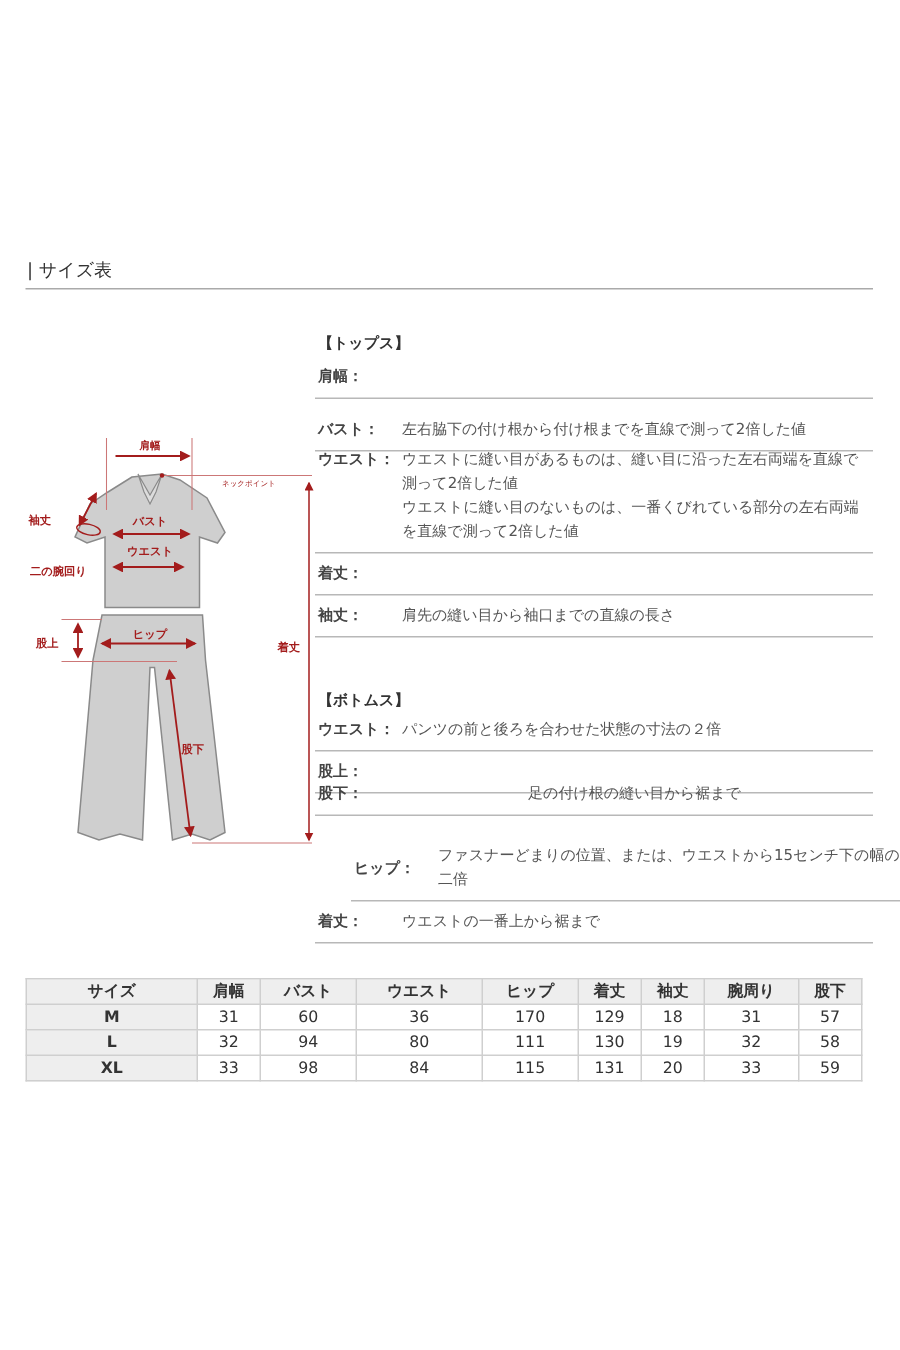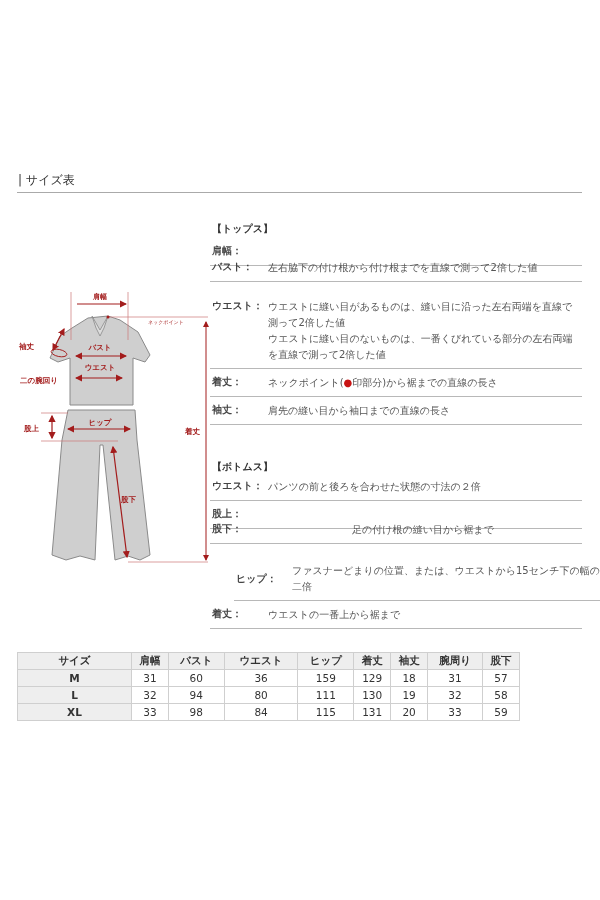--- a/index.html
+++ b/index.html
@@ -9,21 +9,21 @@
   .section-rule { position: absolute; left: 17px; top: 192px; width: 565px; height: 1px; background: #aaaaaa; }
 
   .diagram { position: absolute; left: 0; top: 270px; width: 215px; height: 310px; }
 
   .desc { position: absolute; left: 210px; width: 372px; font-size: 10px; color: #555; }
   .desc .heading { position: absolute; left: 2px; font-size: 10px; color: #333; font-weight: bold; }
   .desc .row { position: absolute; left: 0; width: 372px; border-bottom: 1px solid #b8b8b8; }
   .desc .row .lbl { position: absolute; left: 2px; top: 0; font-weight: bold; color: #444; }
   .desc .row .txt { position: absolute; left: 58px; top: 0; right: 4px; line-height: 16px; }
 
-  table.size { position: absolute; left: 17px; top: 652px; border-collapse: collapse; width: 503px;
+  table.size { position: absolute; left: 17px; top: 652px; border-collapse: collapse; width: 558px;
                font-size: 10.5px; color: #333; }
   table.size td, table.size th { border: 1px solid #cfcfcf; height: 16px; padding: 0; text-align: center; }
   table.size th { background: #eeeeee; font-weight: bold; }
   table.size td.sz { background: #eeeeee; font-weight: bold; }
   table.size col.c0 { width: 114px; }
 </style>
 </head>
 <body>
 
 <div class="section-title">| サイズ表</div>
@@ -81,36 +81,33 @@
     <line x1="113" y1="447" x2="127" y2="557" stroke="#a31c1c" stroke-width="1.2" marker-start="url(#ahs)" marker-end="url(#ah)"></line>
     <text x="121" y="502" font-size="7.5" fill="#a31c1c" font-weight="bold">股下</text>
   </svg>
 </div>
 
 <div class="desc" style="top:222px; height:205px;">
   <div class="heading" style="top:0;text-align:right;">【トップス】</div>
   <div class="row" style="top:22px; height:21px;">
     <span class="lbl">肩幅：</span>
   </div>
-  <div class="row" style="top:38px; height:21px;">
+  <div class="row" style="top:57px; height:21px;">
     <span class="lbl">バスト：</span>
     <span class="txt">左右脇下の付け根から付け根までを直線で測って2倍した値</span>
   </div>
   <div class="row" style="top:77px; height:69px;">
     <span class="lbl">ウエスト：</span>
     <span class="txt">
       <span>ウエストに縫い目があるものは、縫い目に沿った左右両端を直線で測って2倍した値</span><br>
       <span>ウエストに縫い目のないものは、一番くびれている部分の左右両端を直線で測って2倍した値</span>
     </span>
   </div>
   <div class="row" style="top:153px; height:21px;">
     <span class="lbl">着丈：</span>
-    <span class="txt">
-      <span>ネックポイント(</span><span style="color:#c81414;">●</span><span>印部分)から裾までの直線の長さ</span>
-    </span>
   </div>
   <div class="row" style="top:181px; height:21px;">
     <span class="lbl">袖丈：</span>
     <span class="txt">肩先の縫い目から袖口までの直線の長さ</span>
   </div>
 </div>
 
 <div class="desc" style="top:460px; height:170px;">
   <div class="heading" style="top:0;text-align:center;">【ボトムス】</div>
   <div class="row" style="top:19px; height:21px;">
@@ -156,21 +153,21 @@
     <th>着丈</th>
     <th>袖丈</th>
     <th>腕周り</th>
     <th>股下</th>
   </tr>
   <tr>
     <td class="sz">M</td>
     <td>31</td>
     <td>60</td>
     <td>36</td>
-    <td>159</td>
+    <td>170</td>
     <td>129</td>
     <td>18</td>
     <td>31</td>
     <td>57</td>
   </tr>
   <tr>
     <td class="sz">L</td>
     <td>32</td>
     <td>94</td>
     <td>80</td>

